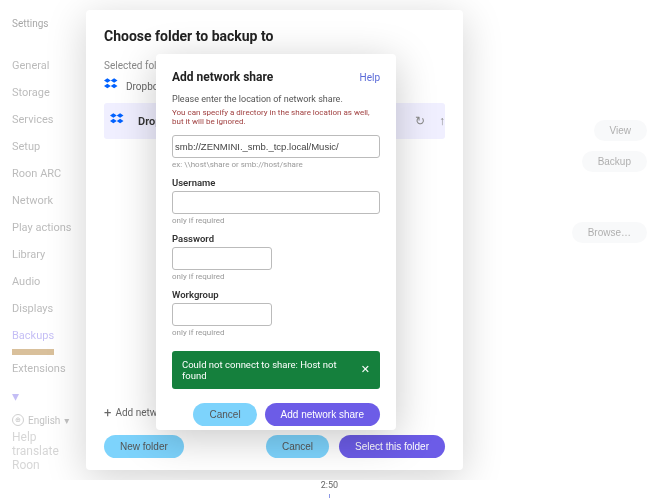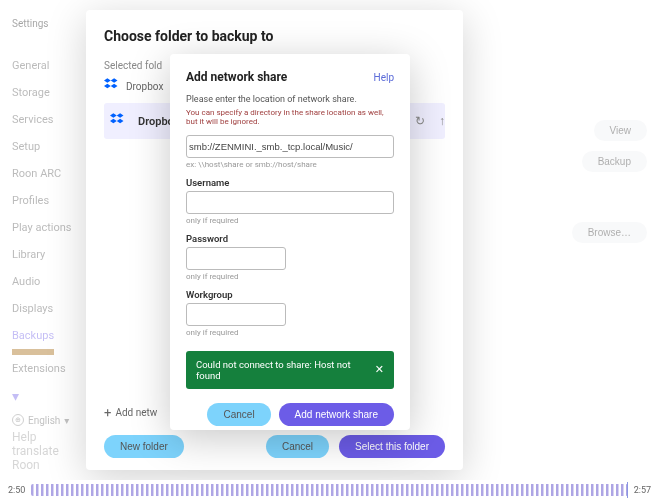--- a/index.html
+++ b/index.html
@@ -32,52 +32,52 @@
 .folder-row .name { font-size: 11px; font-weight: 600; color: #333; }
 .refresh-row { position: absolute; right: 18px; top: 104px; display: flex; gap: 14px; color: #888; font-size: 12px; }
 .add-net-row { position: absolute; bottom: 50px; left: 18px; font-size: 10px; color: #666; display: flex; align-items: center; gap: 4px; cursor: pointer; }
 .plus { font-size: 13px; }
 .dialog1-footer { position: absolute; bottom: 12px; right: 18px; display: flex; gap: 10px; align-items: center; }
 .new-folder-btn { position: absolute; bottom: 12px; left: 18px; }
 .btn-primary { background: #6c5ce7; color: #fff; border: none; border-radius: 14px; padding: 6px 16px; font-size: 10px; cursor: pointer; }
 .btn-flat { background: #7dd3fc; border: none; border-radius: 14px; padding: 6px 16px; font-size: 10px; color: #555; cursor: pointer; }
 
 
-.dialog2 { position: absolute; top: 54px; left: 170px; width: 240px; height: 376px; background: #fff; border-radius: 4px; box-shadow: 0 8px 40px rgba(0,0,0,0.22); padding: 16px; }
+.dialog2 { position: absolute; top: 54px; left: 156px; width: 240px; height: 376px; background: #fff; border-radius: 4px; box-shadow: 0 8px 40px rgba(0,0,0,0.22); padding: 16px; }
 .dialog2-head { display: flex; justify-content: space-between; align-items: center; margin-bottom: 10px; }
 .dialog2-head h4 { font-size: 12px; font-weight: 700; color: #222; }
 .help-link { font-size: 10px; color: #5b6bd8; cursor: pointer; }
 .d2-desc { font-size: 9px; color: #555; line-height: 1.3; }
 .d2-warn { font-size: 8px; color: #a04040; line-height: 1.2; margin-top: 2px; margin-bottom: 8px; }
 .field-label { font-size: 9.5px; color: #333; margin-top: 8px; margin-bottom: 3px; font-weight: 600; }
 .field-input { width: 100%; border: 1px solid #bbb; border-radius: 3px; padding: 5px 2px; font-size: 9.5px; color: #444; }
 .field-input.narrow { width: 100px; }
 .hint { font-size: 8px; color: #999; margin-top: 2px; }
 .error-bar { background: #15803d; color: #fff; border-radius: 3px; padding: 8px 10px; font-size: 9.5px; display: flex; justify-content: space-between; align-items: center; margin-top: 14px; }
 .error-close { cursor: pointer; font-size: 11px; }
 .dialog2-footer { display: flex; justify-content: flex-end; gap: 8px; margin-top: 14px; }
 
 
-.audio-bar { position: absolute; bottom: 0; left: 0; right: 0; height: 20px; display: flex; align-items: center; padding: 0 8px; gap: 6px; background: #fff; }
+.audio-bar { position: absolute; bottom: 0; left: 0; right: 0; height: 20px; display: flex; align-items: center; padding: 0 8px; gap: 6px; background: #fff; flex-direction: column; }
 .time { font-size: 9px; color: #666; }
 .wave { flex: 1; height: 12px; background: repeating-linear-gradient(90deg, #8b7fd9 0 2px, #c7c1ef 2px 3px, transparent 3px 5px); border-radius: 2px; position: relative; opacity: 0.7; }
 .wave .cursor { position: absolute; right: 0; top: -2px; bottom: -2px; width: 1px; background: #5b6bd8; }
 </style>
 </head>
 <body>
 
 <div class="app">
   <div class="sidebar">
     <h2>Settings</h2>
     <div class="side-item">General</div>
     <div class="side-item">Storage</div>
     <div class="side-item">Services</div>
     <div class="side-item">Setup</div>
     <div class="side-item">Roon ARC</div>
-    <div class="side-item">Profiles</div>
+    <div class="side-item">Network</div>
     <div class="side-item">Play actions</div>
     <div class="side-item">Library</div>
     <div class="side-item">Audio</div>
     <div class="side-item">Displays</div>
     <div class="side-item active">Backups</div>
     <div class="side-item">Extensions</div>
     <div class="side-more">▾</div>
     <div class="lang">
       <span class="lang-icon">⊕</span>
       <span>English</span>

